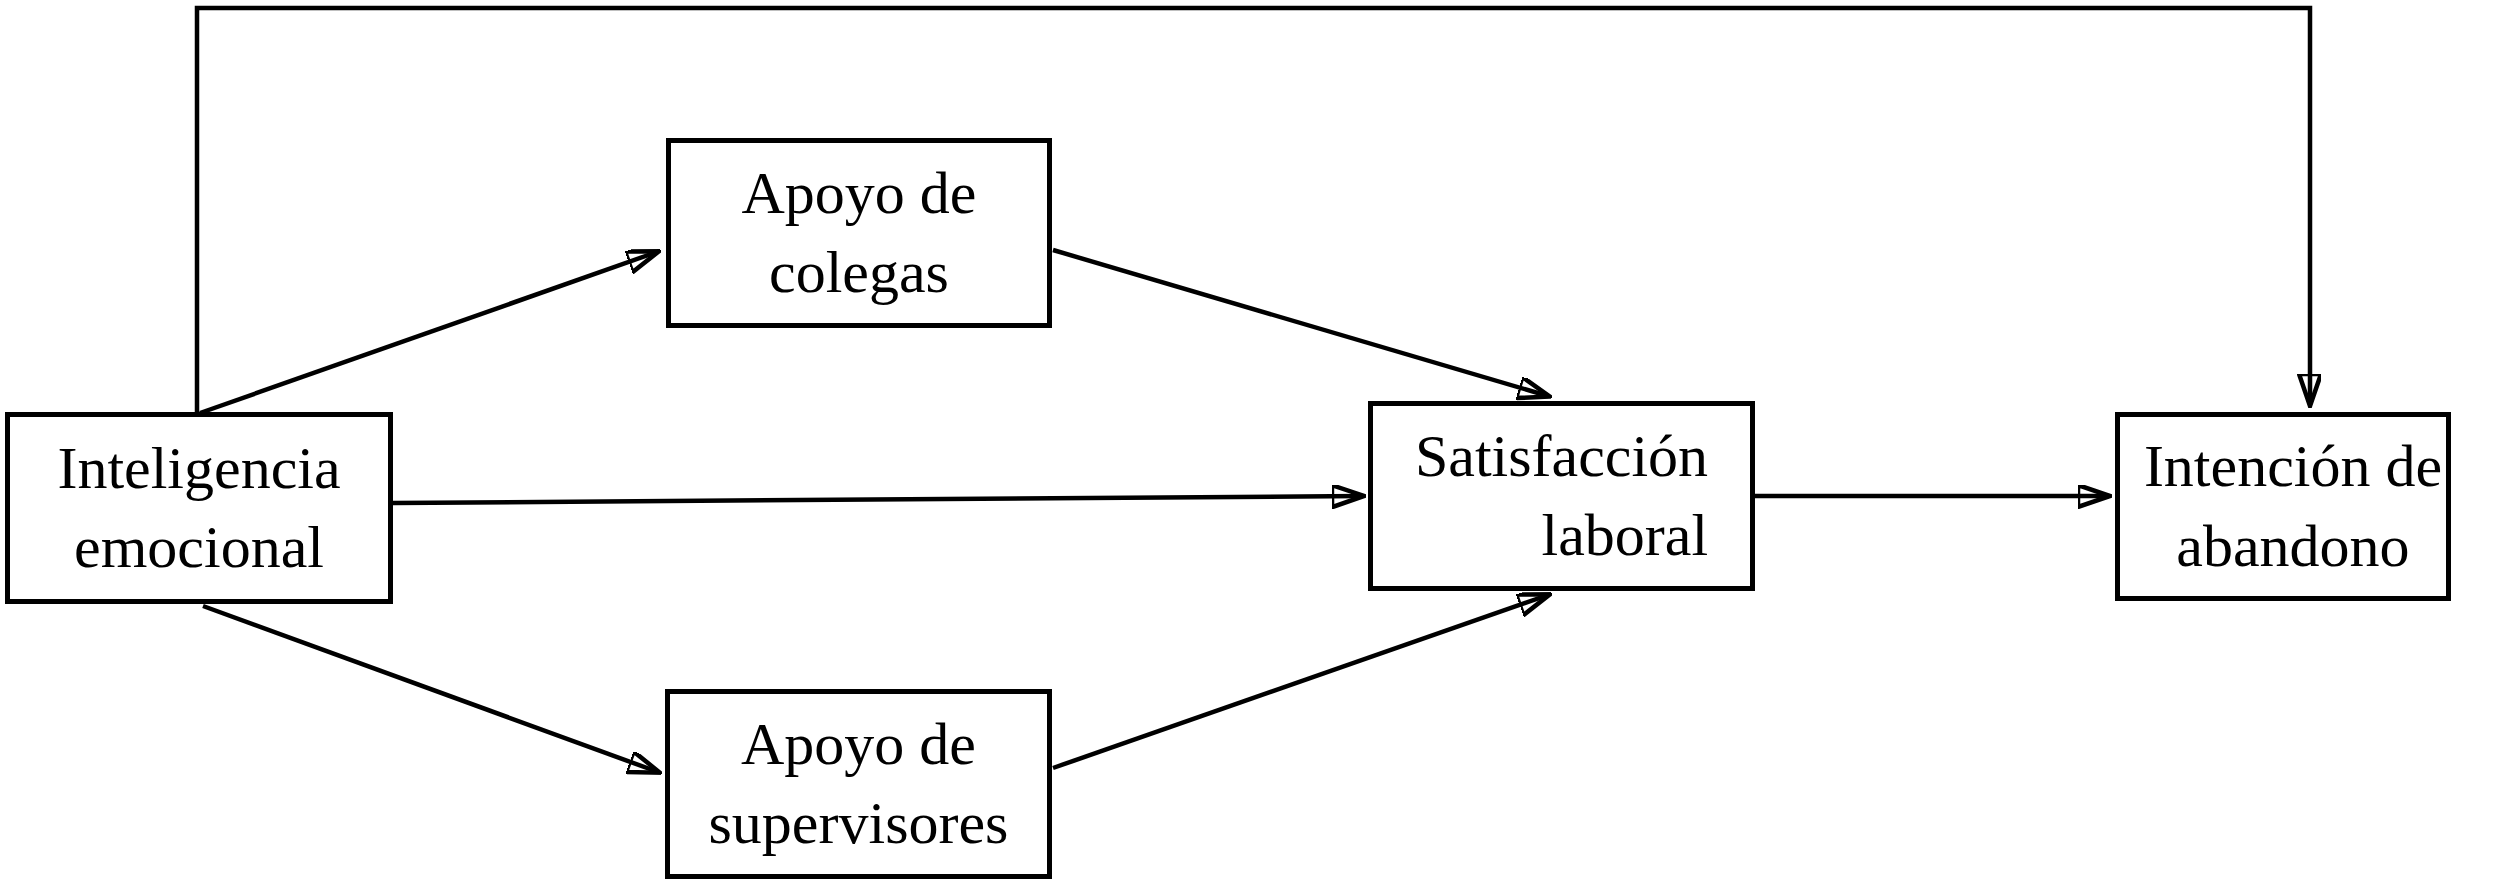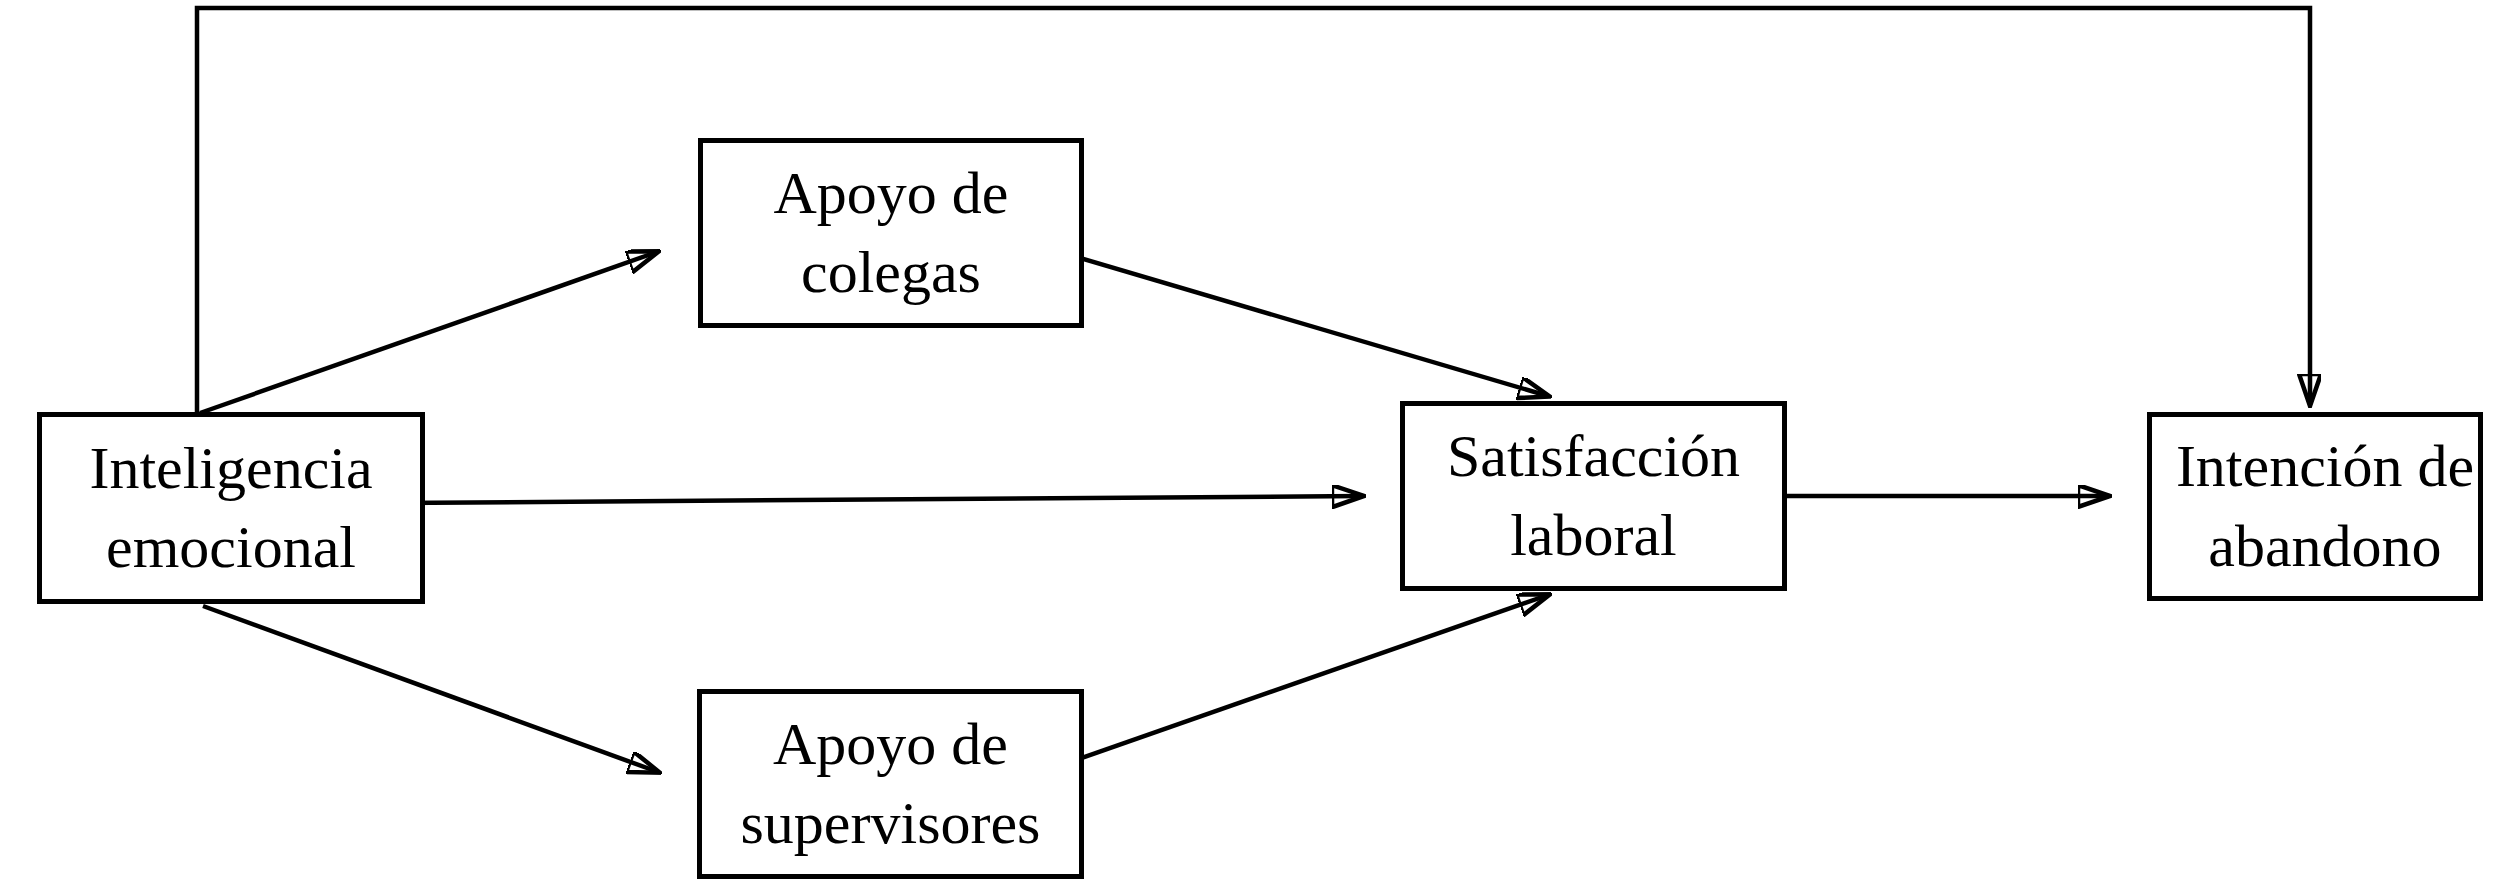--- a/index.html
+++ b/index.html
@@ -30,27 +30,26 @@
     border: 5px solid #000000;
     background: #ffffff;
     color: #000000;
     display: flex;
     align-items: center;
     justify-content: center;
     text-align: center;
     font-size: 60px;
     line-height: 1.32;
     white-space: pre-line;
-    margin-left: 32px;
   }
   
   #node-ie          { left: 5px;    top: 412px; width: 388px; height: 192px; font-family: Liberation Serif, serif; }
   #node-colegas     { left: 666px;  top: 138px; width: 386px; height: 190px; }
   #node-supervisores{ left: 665px;  top: 689px; width: 387px; height: 190px; }
-  #node-satisfaccion{ left: 1368px; top: 401px; width: 387px; height: 190px; }
+  #node-satisfaccion{ left: 1368px; top: 401px; width: 387px; height: 190px; text-align: right; }
   #node-intencion   { left: 2115px; top: 412px; width: 336px; height: 189px; padding-left: 20px; }
 
   path, polyline, line { fill: none; stroke: #000000; stroke-width: 4.5px; }
 </style>
 </head>
 <body>
 
 <div id="diagram">
 
   <svg id="connector-layer" viewBox="0 0 2508 884" xmlns="http://www.w3.org/2000/svg">

